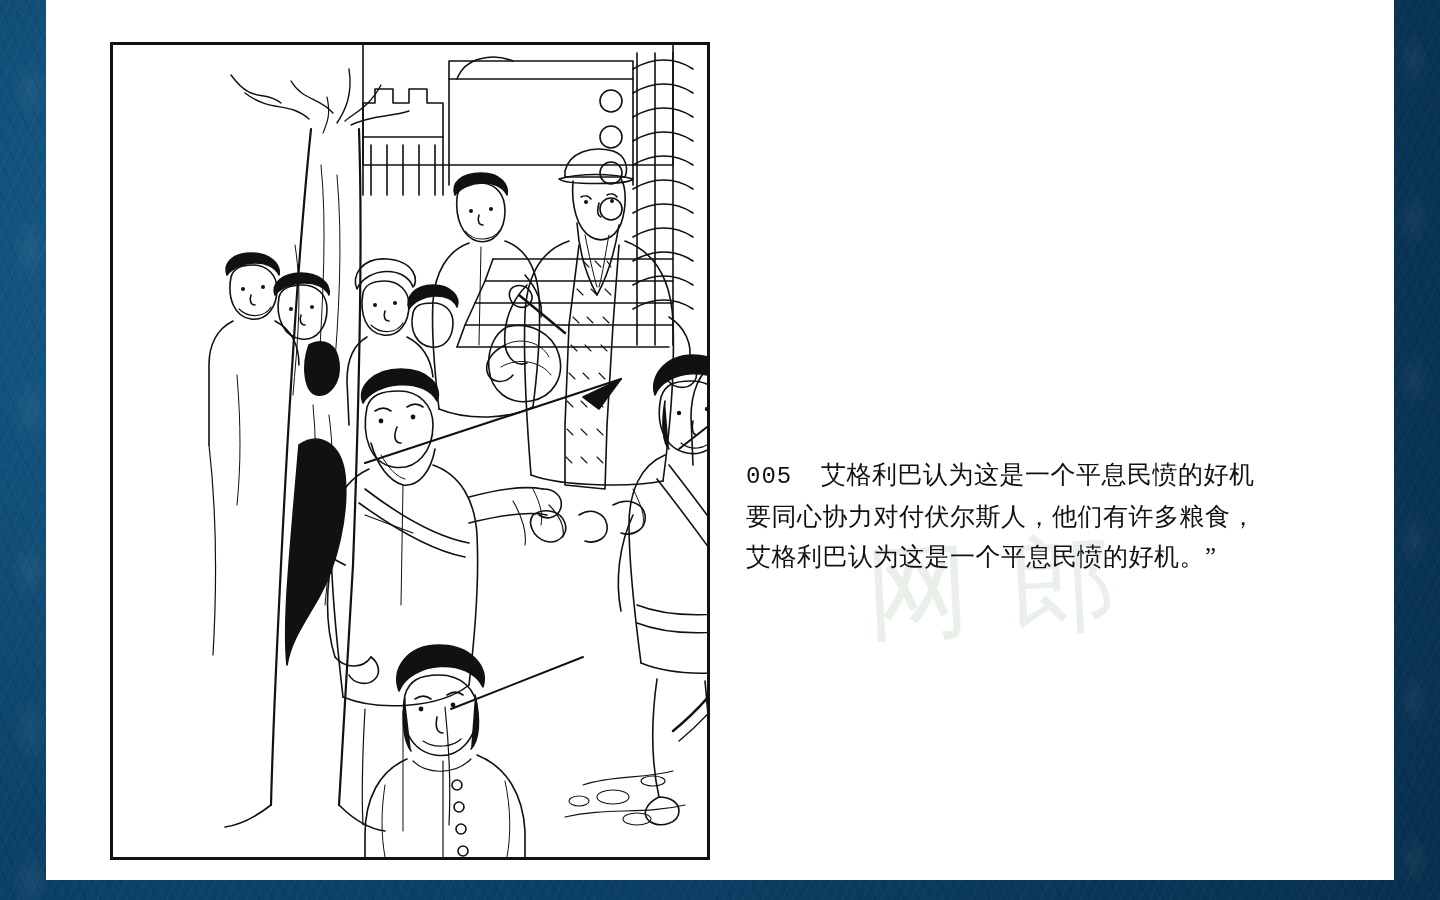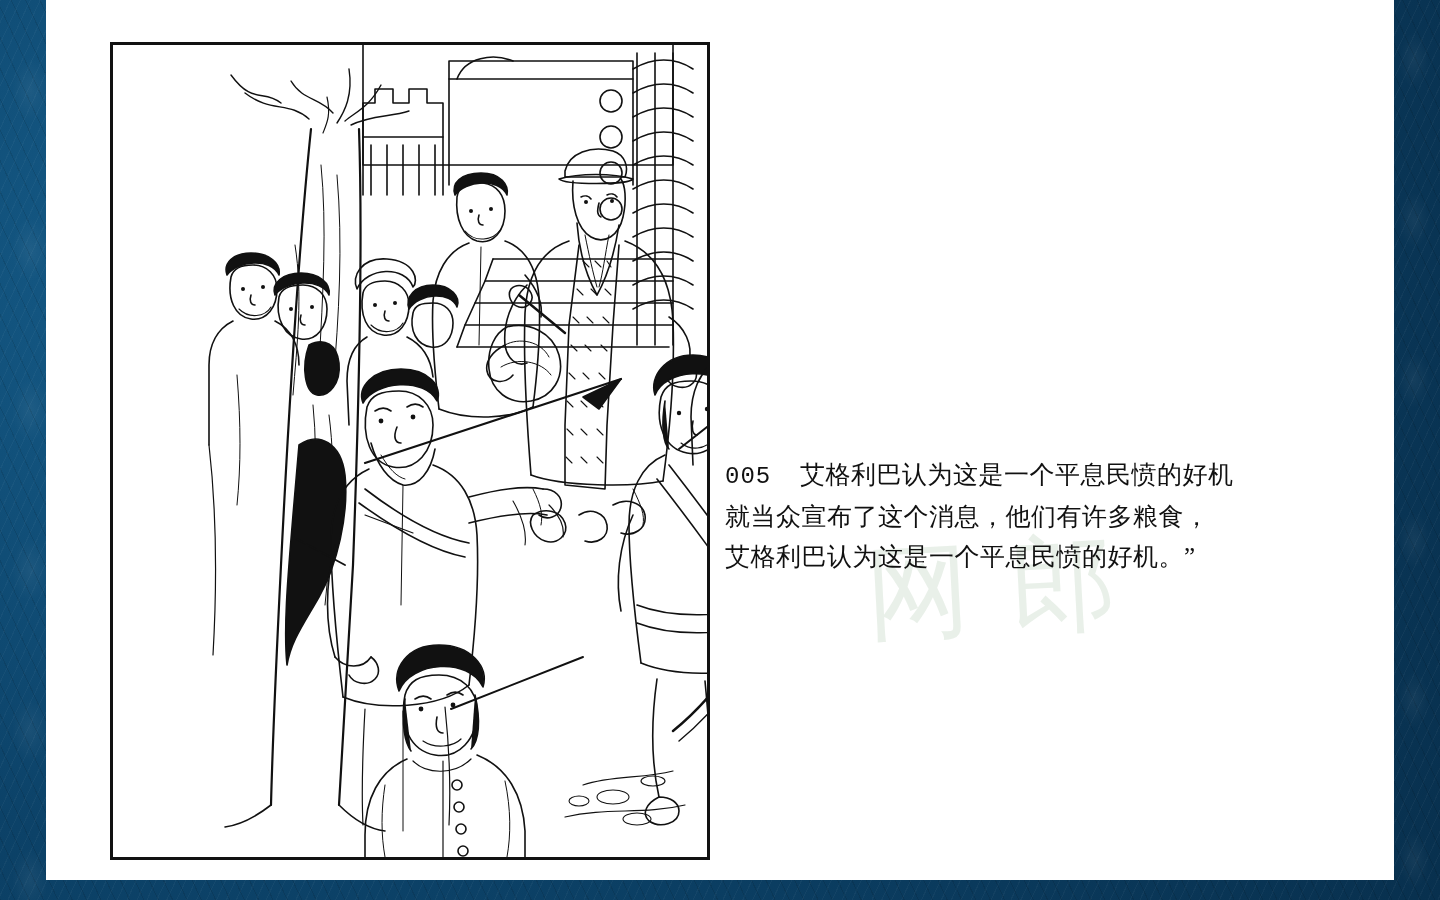--- a/index.html
+++ b/index.html
@@ -77,21 +77,21 @@
   }
   #illustration-canvas {
     display: block;
     width: 100%;
     height: 100%;
   }
 
   
   #caption-block {
     position: absolute;
-    left: 679px;
+    left: 700px;
     top: 455px;
     width: 600px;
   }
   .caption-text {
     font-family: "Liberation Serif", serif;
     font-size: 25px;
     color: #111111;
     line-height: 1.62;
     text-align: justify;
     text-justify: inter-ideograph;
@@ -407,18 +407,18 @@
       </svg>
     </div>
 
     <div id="caption-watermark">网 郎</div>
 
     <div id="caption-block">
       <p class="caption-text">
         <span id="caption-index">005</span>
         <span style="display:inline-block;width:22px;"></span><span>艾格利巴认为这是一个平息民愤的好机</span>
       </p>
-      <p class="caption-text">就当众宣布了这个消息，他们有许多粮食，</p>
+      <p class="caption-text">要同心协力对付伏尔斯人，他们有许多粮食，</p>
       <p class="caption-text">艾格利巴认为这是一个平息民愤的好机。”</p>
     </div>
 
   </div>
 </div>
 
 </body></html>

